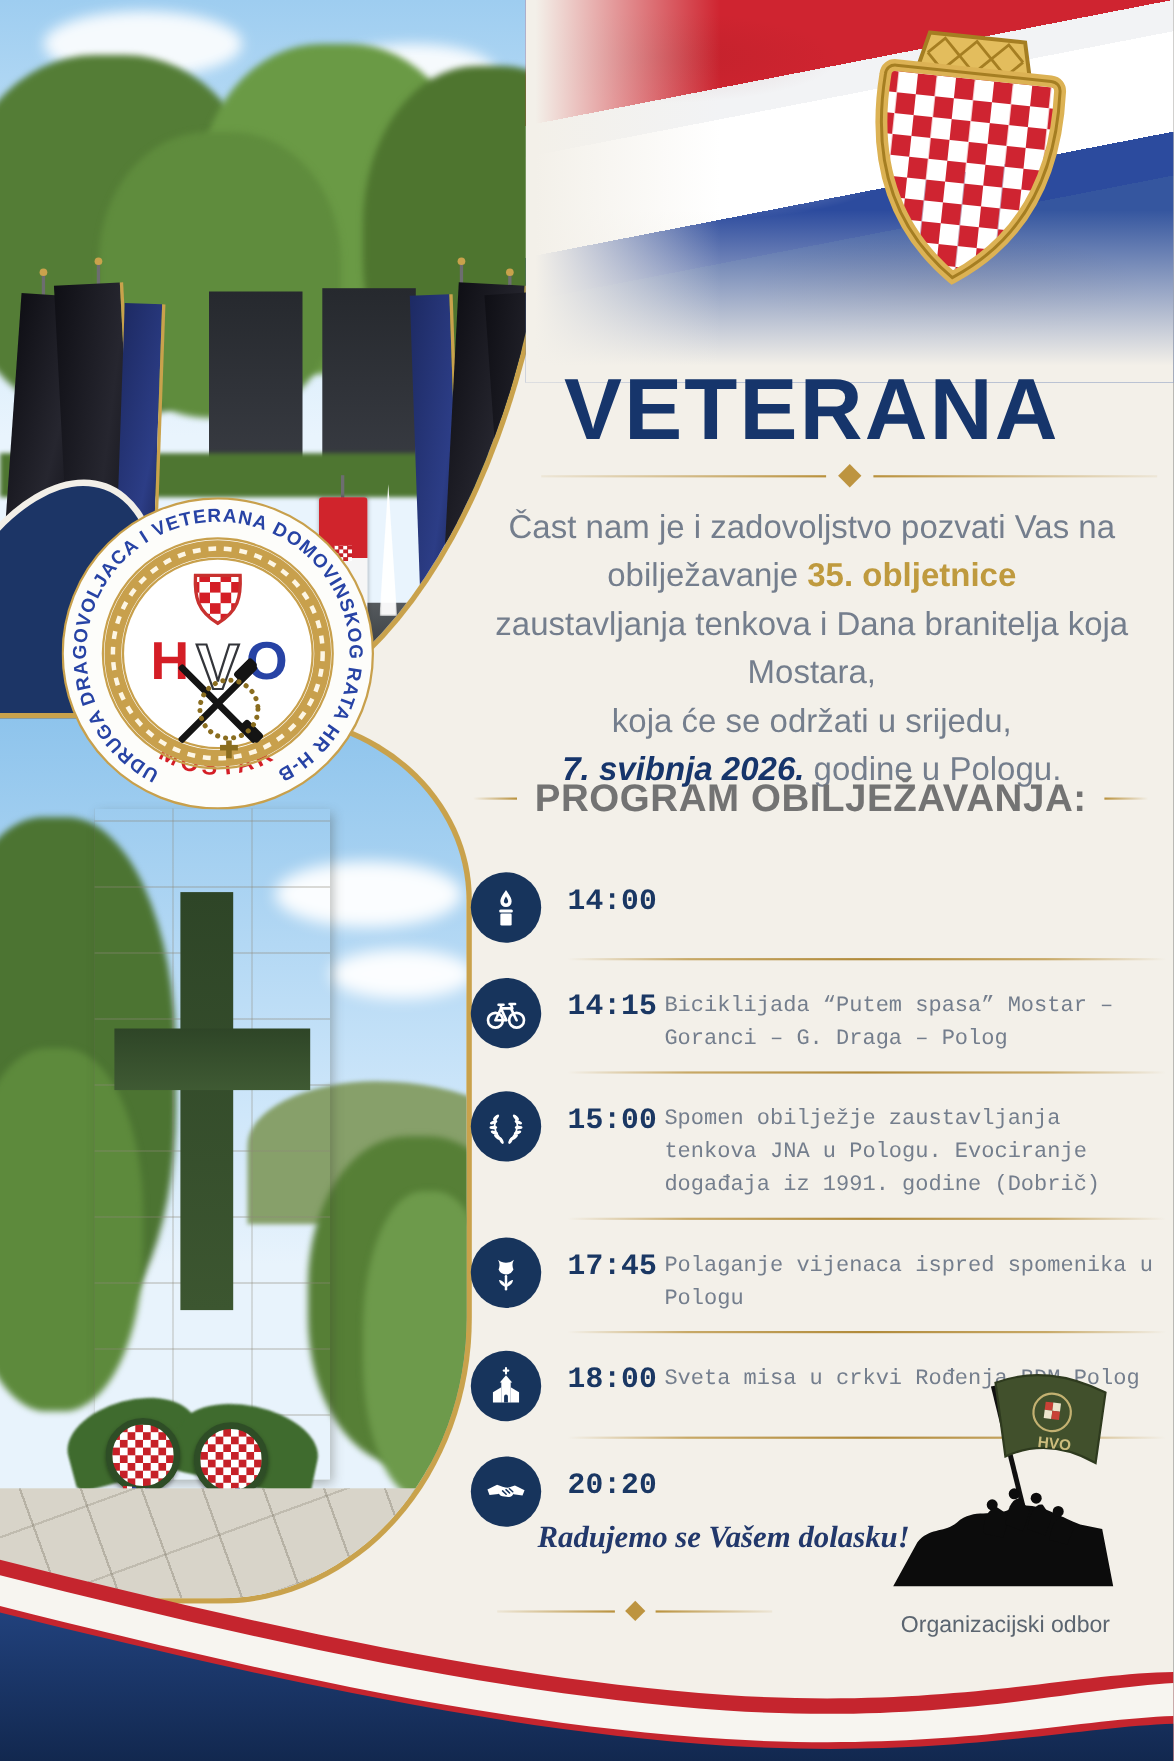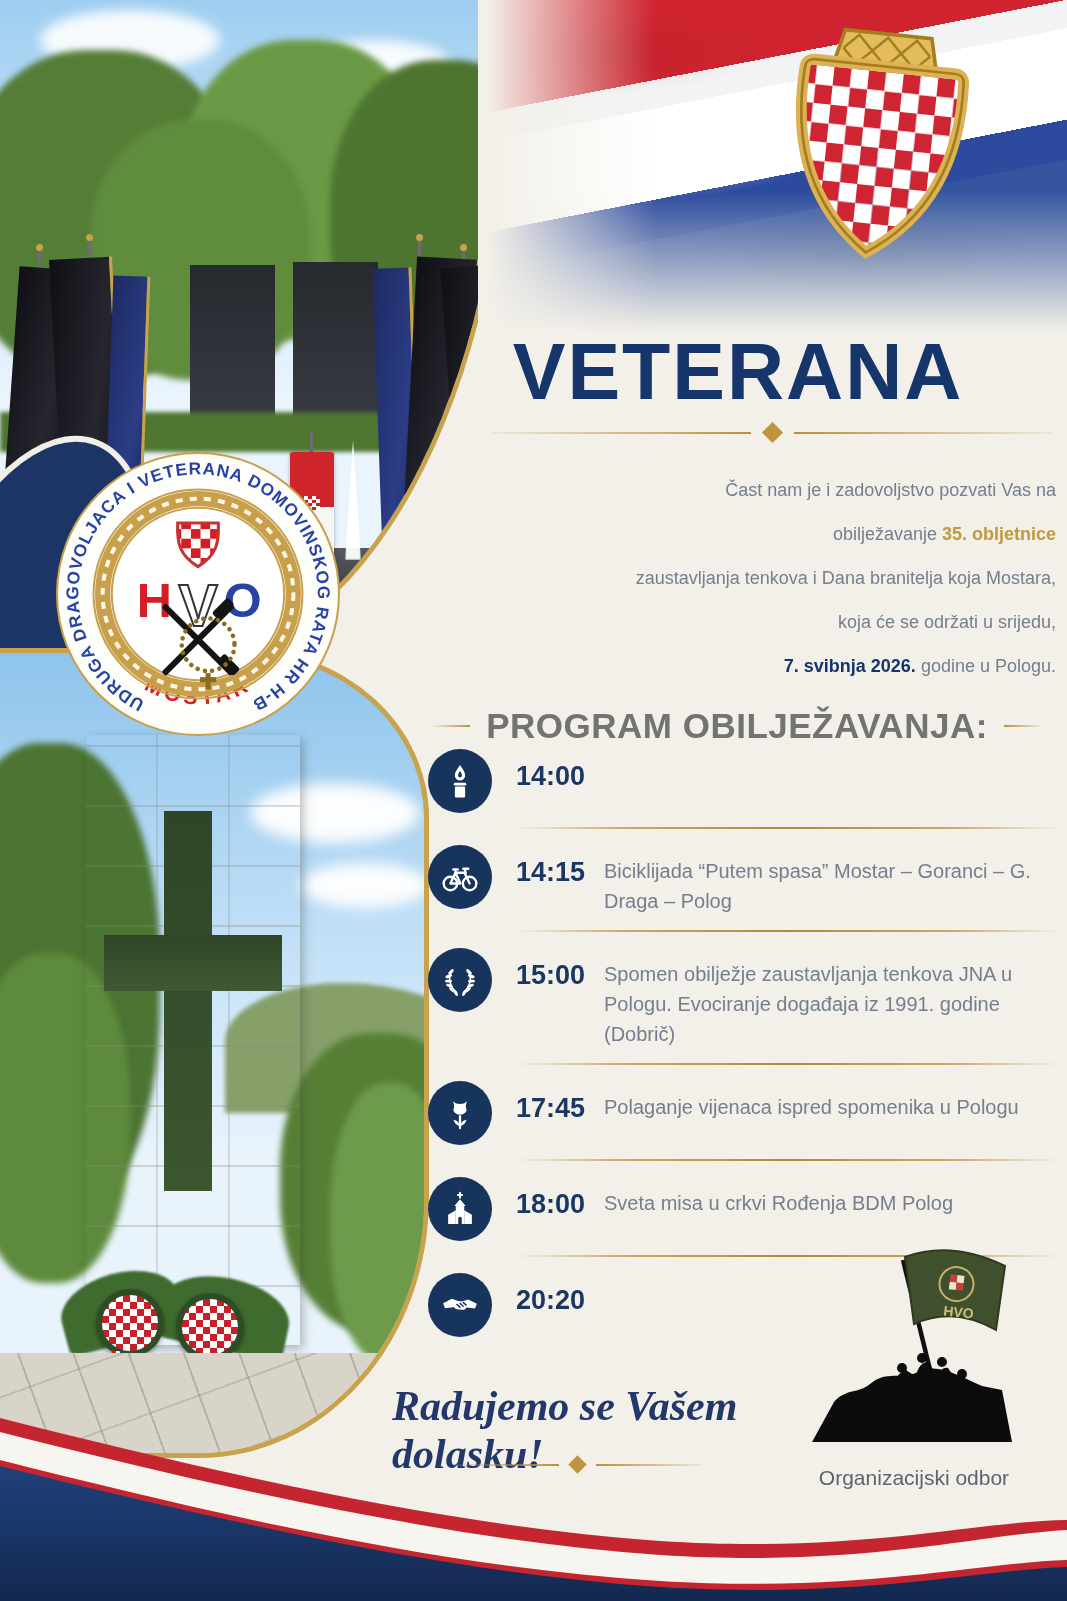--- a/index.html
+++ b/index.html
@@ -79,39 +79,39 @@
     background:linear-gradient(90deg,#f3f0e9 5%,rgba(243,240,233,0));}
   .hb-shield{position:absolute;left:288px;top:28px;width:218px;height:272px;transform:rotate(6deg);}
   
   .title{position:absolute;left:432px;top:326px;width:612px;margin:0;text-align:center;
     font-size:79px;font-weight:700;letter-spacing:2px;color:#16356b;}
   .divider1{position:absolute;left:492px;top:425px;width:560px;display:flex;align-items:center;justify-content:center;gap:14px;}
   .gold-line{height:2px;flex:1;background:linear-gradient(90deg,rgba(185,145,60,0),#b9913c 40%,#b9913c 60%,rgba(185,145,60,0));}
   .gold-line.solid{background:linear-gradient(90deg,rgba(185,145,60,.1),#b9913c);}
   .gold-line.solid.rev{background:linear-gradient(270deg,rgba(185,145,60,.1),#b9913c);}
   .diamond{width:15px;height:15px;background:#bd9440;transform:rotate(45deg);flex:0 0 auto;}
-  .invite{position:absolute;left:420px;top:468px;width:636px;text-align:right;
-    font-size:18px;line-height:44px;color:#747e8d;}
+  .invite{position:absolute;left:420px;top:458px;width:636px;text-align:center;
+    font-size:30px;line-height:44px;color:#747e8d;}
   .invite .hl-gold{color:#bf9a3e;font-weight:700;}
-  .invite .hl-navy{color:#16356b;font-weight:700;}
+  .invite .hl-navy{color:#16356b;font-weight:700;font-style:italic;}
   .prog-head{position:absolute;left:430px;top:706px;width:614px;display:flex;align-items:center;gap:16px;}
   .prog-head h2{margin:0;font-size:35px;font-weight:700;letter-spacing:.5px;color:#737373;white-space:nowrap;}
   .prog-head .dash{height:2px;width:86px;background:linear-gradient(90deg,rgba(185,145,60,0),#b9913c);}
   .prog-head .dash.rev{background:linear-gradient(270deg,rgba(185,145,60,0),#b9913c);}
-  .program{position:absolute;left:428px;top:738px;width:632px;}
+  .program{position:absolute;left:428px;top:782px;width:632px;font-family:Liberation Mono, monospace;}
   .prow{display:flex;align-items:flex-start;padding:9px 0;}
   .picon{flex:0 0 64px;height:64px;border-radius:50%;background:#17345c;display:flex;align-items:center;justify-content:center;margin-top:2px;}
   .picon svg{width:40px;height:40px;display:block;}
   .ptime{flex:0 0 88px;margin-left:24px;font-size:27px;font-weight:700;color:#1a3763;padding-top:14px;}
   .ptext{flex:1;font-size:20px;line-height:30px;color:#747e8d;padding-top:13px;}
   .psep{height:2px;margin:5px 0 5px 88px;
     background:linear-gradient(90deg,rgba(185,145,60,0),rgba(185,145,60,.75) 20%,#b08a3a 50%,rgba(185,145,60,.75) 80%,rgba(185,145,60,0));}
-  .closing{position:absolute;left:392px;top:1382px;width:420px;text-align:left;
+  .closing{position:absolute;left:407px;top:1382px;width:420px;text-align:right;
     font-family:"Liberation Serif",serif;font-style:italic;font-weight:600;
-    font-size:42px;color:#22386b;}
+    font-size:28px;color:#22386b;}
   .divider2{position:absolute;left:452px;top:1458px;width:250px;display:flex;align-items:center;justify-content:center;gap:12px;}
   .divider2 .diamond{width:13px;height:13px;}
   .silhouette{position:absolute;left:806px;top:1242px;width:216px;height:212px;}
   .signature{position:absolute;left:800px;top:1466px;width:228px;text-align:center;font-size:21px;color:#5b6570;}
   
   .waves{position:absolute;left:0;top:1371px;width:1067px;height:230px;}
 </style>
 </head>
 <body>
 

